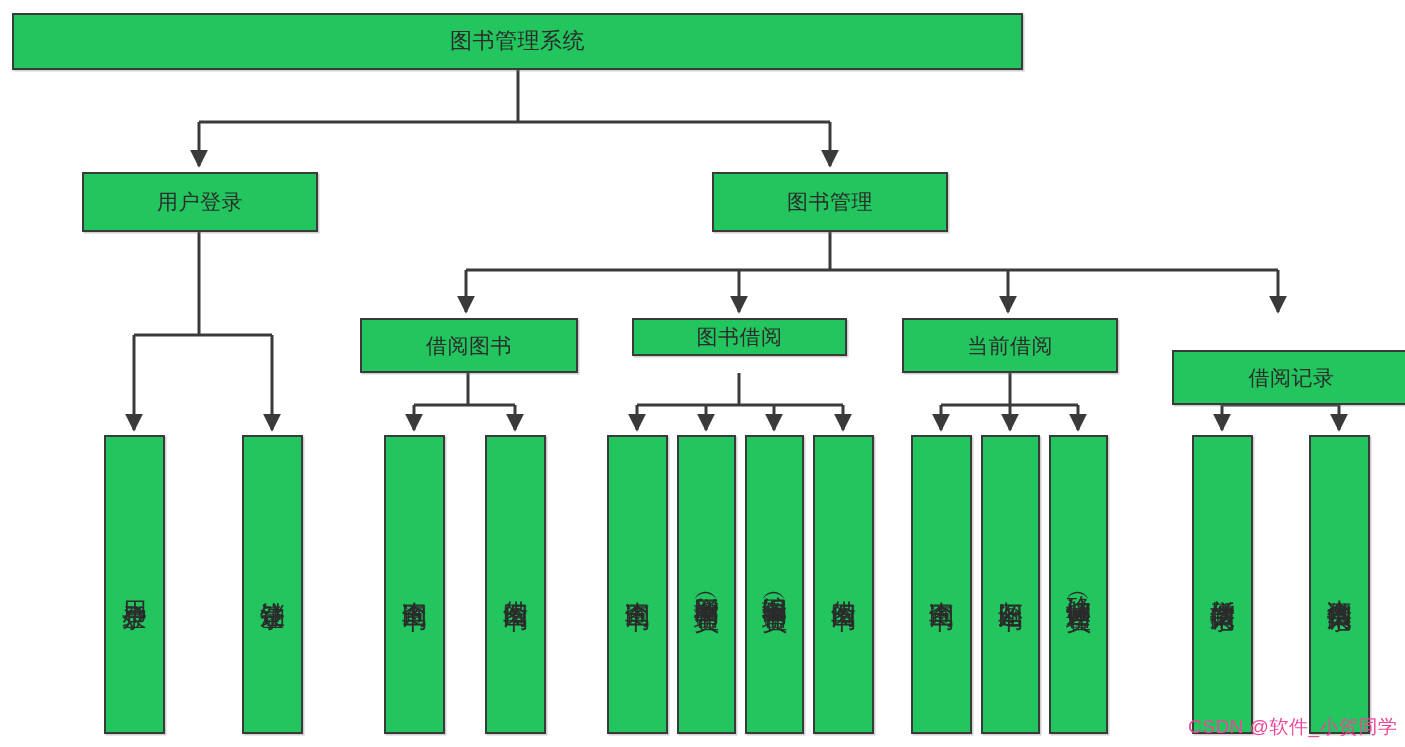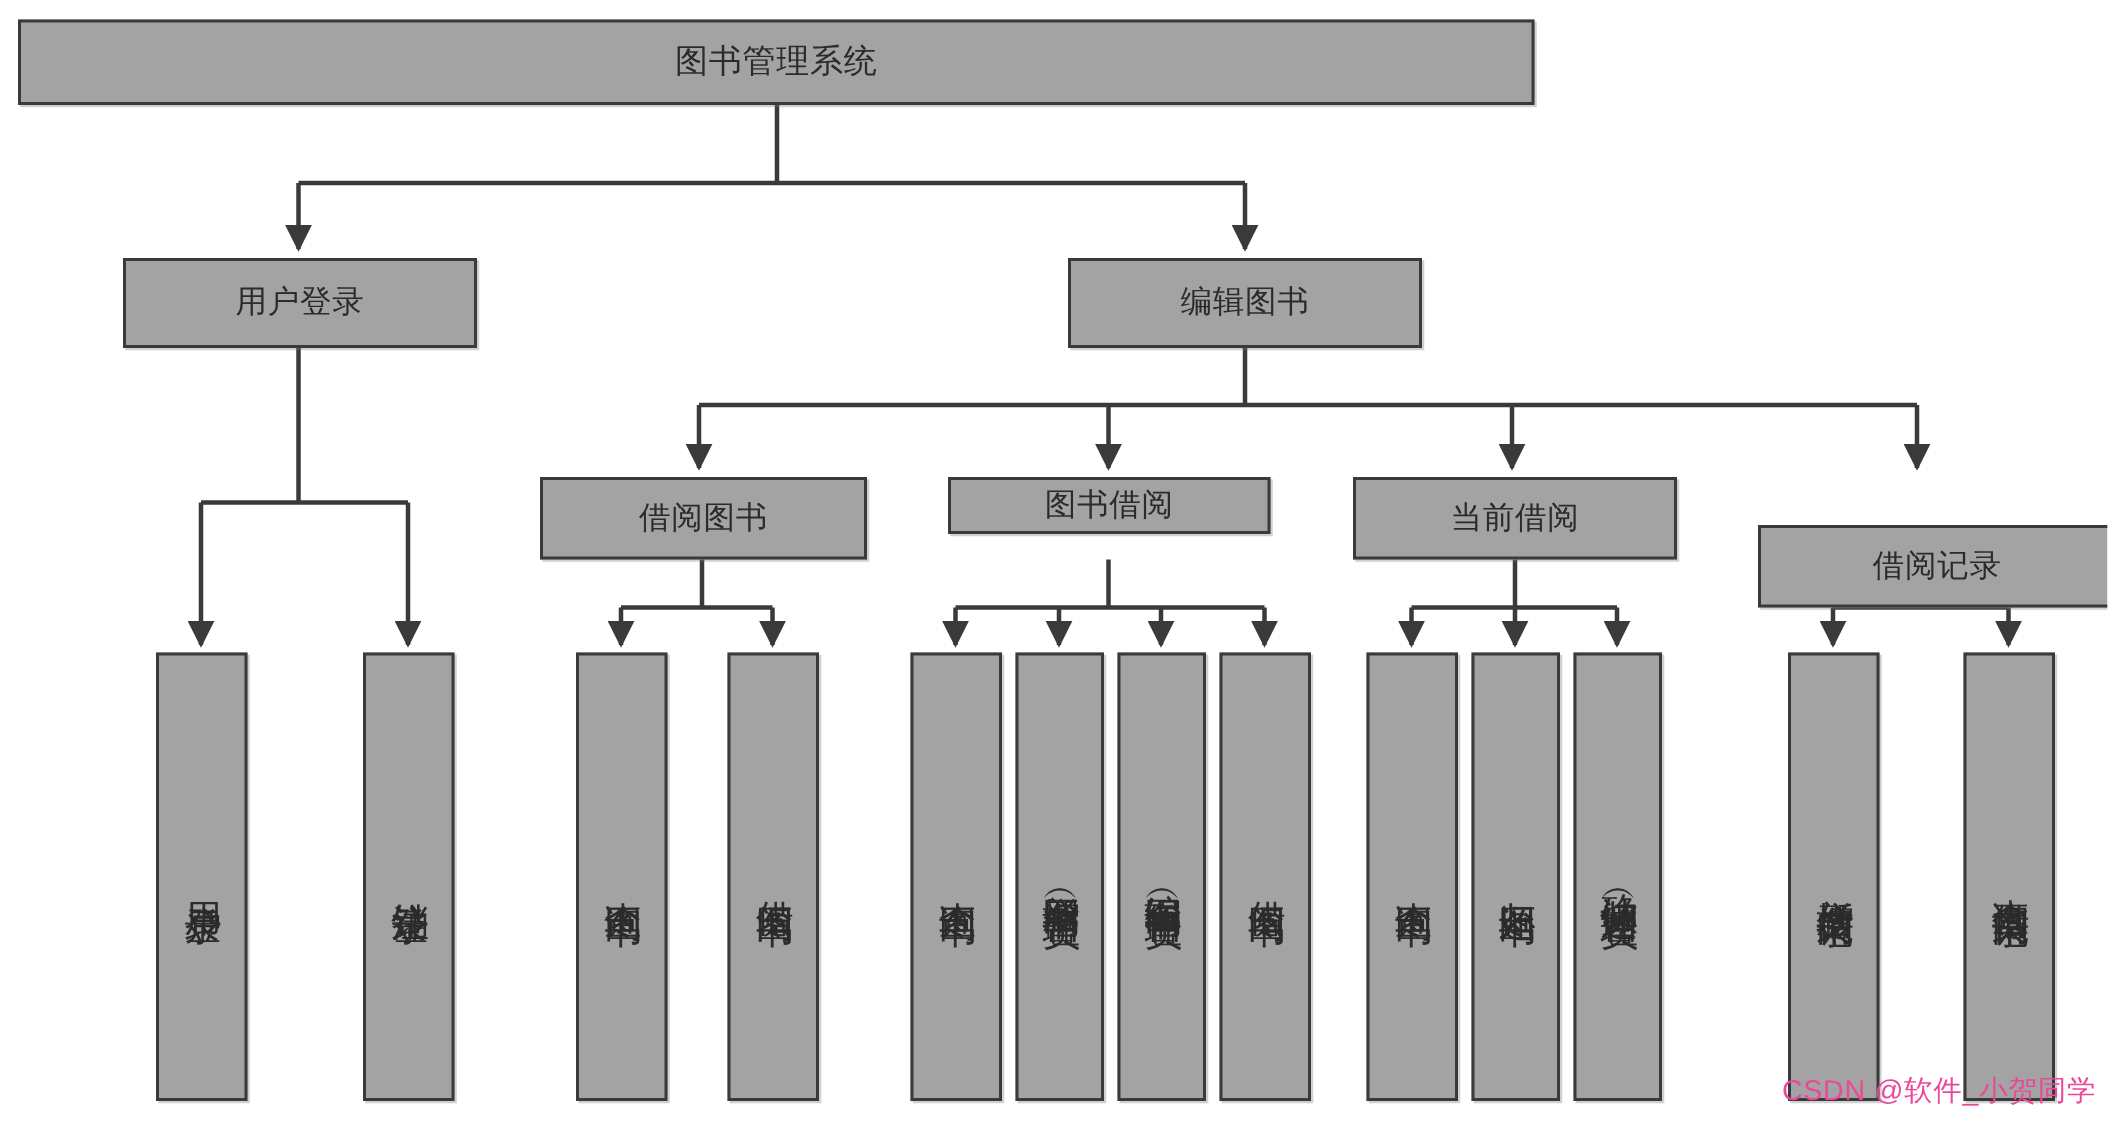--- a/index.html
+++ b/index.html
@@ -21,21 +21,21 @@
     position: absolute;
     left: 0;
     top: 0;
     width: 1405px;
     height: 747px;
     pointer-events: none;
   }
   .node {
     position: absolute;
     box-sizing: border-box;
-    background: #a3a3a3;
+    background: #22c55e;
     border: 2.5px solid #3a3a3a;
     display: flex;
     align-items: center;
     justify-content: center;
     color: #2b2b2b;
     box-shadow: 1.5px 1.5px 0 rgba(120,120,120,0.35);
   }
   .node .label {
     text-align: center;
     line-height: 1.12;
@@ -121,21 +121,21 @@
   </svg>
 
   <div class="node h root" style="left:12px; top:13px; width:1011px; height:57px;">
     <span class="label">图书管理系统</span>
   </div>
 
   <div class="node h" style="left:82px; top:172px; width:236px; height:60px;">
     <span class="label">用户登录</span>
   </div>
   <div class="node h" style="left:712px; top:172px; width:236px; height:60px;">
-    <span class="label">编辑图书</span>
+    <span class="label">图书管理</span>
   </div>
 
   <div class="node h" style="left:360px; top:318px; width:218px; height:55px;">
     <span class="label">借阅图书</span>
   </div>
   <div class="node h" style="left:632px; top:318px; width:215px; height:38px;">
     <span class="label">图书借阅</span>
   </div>
   <div class="node h" style="left:902px; top:318px; width:216px; height:55px;align-items:center;">
     <span class="label">当前借阅</span>

